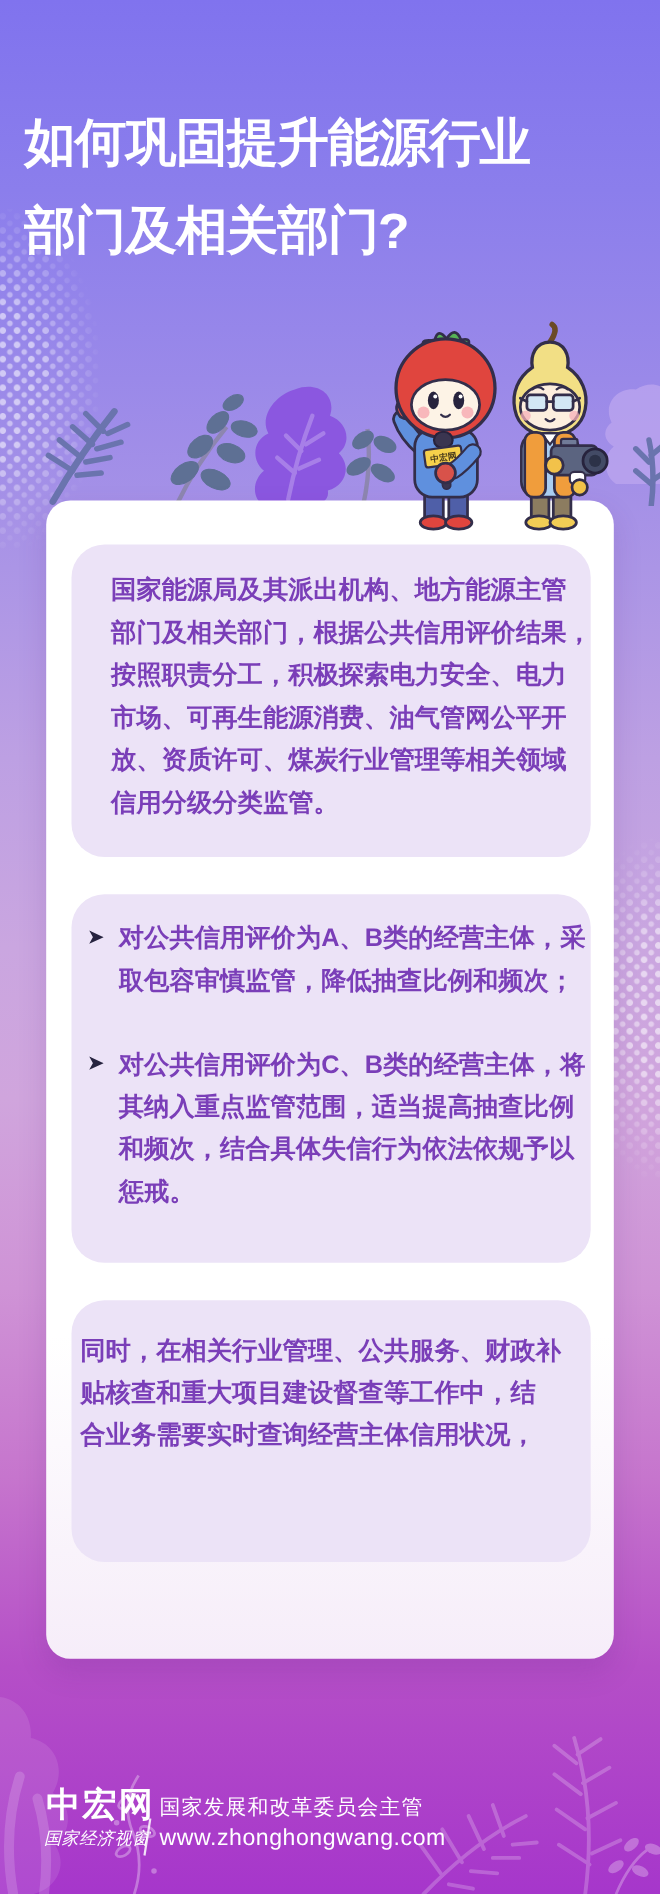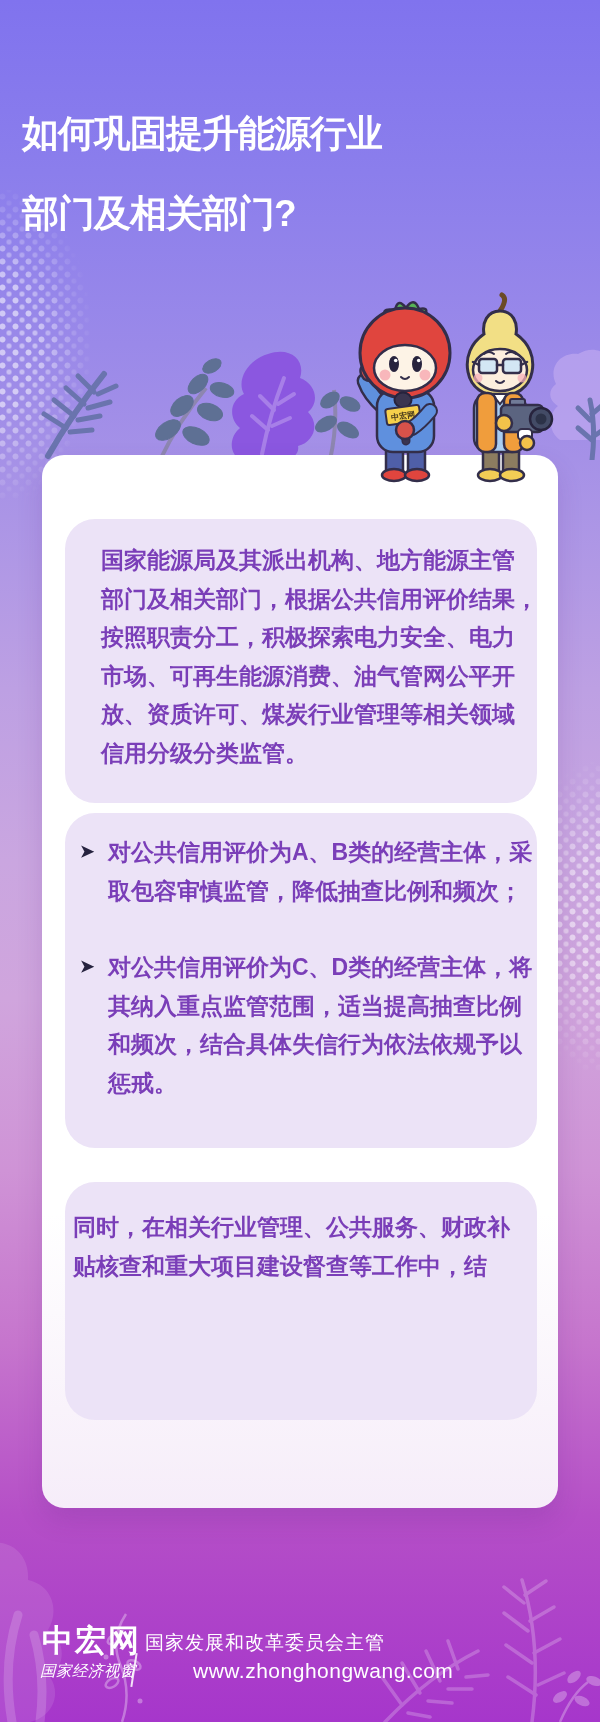--- a/index.html
+++ b/index.html
@@ -26,55 +26,56 @@
     mask-image:radial-gradient(ellipse at 20% 50%, #000 30%, transparent 74%);
   }
   .dots-right{
     right:-34px;top:762px;width:120px;height:310px;
     -webkit-mask-image:radial-gradient(ellipse at 80% 50%, #000 30%, transparent 74%);
     mask-image:radial-gradient(ellipse at 80% 50%, #000 30%, transparent 74%);
   }
   
   .title{
     position:absolute;left:22px;top:94px;width:570px;
-    color:#ffffff;font-size:37px;line-height:80px;font-weight:800;
+    color:#ffffff;font-size:47px;line-height:80px;font-weight:800;
     letter-spacing:-1px;
+    font-family:Liberation Mono, monospace;
   }
   
   .hero-deco{position:absolute;left:0;top:344px;width:600px;height:116px;}
   
   .mascots{position:absolute;left:350px;top:287px;width:210px;height:196px;z-index:3;}
   
   .card{
     position:absolute;left:42px;top:455px;width:516px;height:1053px;
     border-radius:22px;z-index:2;
     background:linear-gradient(180deg,#ffffff 0%,#ffffff 72%,#f6edf9 100%);
     box-shadow:0 12px 26px rgba(90,30,130,.16);
   }
   .panel{
     position:absolute;left:23px;width:472px;border-radius:30px;
     background:#ece3f7;box-sizing:border-box;
   }
   .panel .ln{color:#7a3eb8;font-size:23px;line-height:38.6px;font-weight:600;white-space:nowrap;}
-  .panel1{top:40px;height:284px;padding:22px 26px 0 36px;margin-top:24px;}
+  .panel1{top:40px;height:284px;padding:22px 26px 0 36px;}
   .panel2{top:358px;height:335px;padding:20px 20px 0 15px;}
   .panel3{top:727px;height:238px;padding:26px 20px 0 8px;}
   .bullet{display:flex;align-items:flex-start;}
   .bullet + .bullet{margin-top:38px;}
   .bullet .marker{
     width:24px;margin-right:4px;flex:0 0 auto;
     color:#26233f;font-size:17px;line-height:38.6px;font-weight:700;
   }
   
   .footer-deco{position:absolute;left:0;top:1505px;width:600px;height:217px;}
   .f-logo{position:absolute;left:42px;top:1620px;color:#fff;font-size:31px;font-weight:700;letter-spacing:2px;z-index:4;}
   .f-sub{position:absolute;left:40px;top:1661px;color:#fff;font-size:15.5px;font-weight:500;letter-spacing:.5px;z-index:4;font-style:italic;}
   .f-divider{position:absolute;left:133px;top:1653px;width:2px;height:34px;background:rgba(255,255,255,.85);transform:rotate(9deg);z-index:4;}
   .f-supervisor{position:absolute;left:145px;top:1630px;color:#fff;font-size:19px;font-weight:500;letter-spacing:1px;z-index:4;}
-  .f-website{position:absolute;left:145px;top:1659px;color:#fff;font-size:21px;font-weight:400;letter-spacing:.5px;z-index:4;margin-left:48px;}
+  .f-website{position:absolute;left:145px;top:1659px;color:#fff;font-size:21px;font-weight:400;letter-spacing:.5px;z-index:4;}
 </style>
 </head>
 <body>
 
 <div class="poster">
 
   <div class="dots dots-left"></div>
   <div class="dots dots-right"></div>
 
   <div class="title">
@@ -152,31 +153,32 @@
       <div class="bullet">
         <span class="marker">➤</span>
         <div>
           <div class="ln">对公共信用评价为A、B类的经营主体，采</div>
           <div class="ln">取包容审慎监管，降低抽查比例和频次；</div>
         </div>
       </div>
       <div class="bullet">
         <span class="marker">➤</span>
         <div>
-          <div class="ln">对公共信用评价为C、D类的经营主体，将</div>
+          <div class="ln">对公共信用评价为C、B类的经营主体，将</div>
           <div class="ln">其纳入重点监管范围，适当提高抽查比例</div>
           <div class="ln">和频次，结合具体失信行为依法依规予以</div>
           <div class="ln">惩戒。</div>
         </div>
       </div>
     </div>
 
     <div class="panel panel3">
       <div class="ln">同时，在相关行业管理、公共服务、财政补</div>
       <div class="ln">贴核查和重大项目建设督查等工作中，结</div>
+      <div class="ln">合业务需要实时查询经营主体信用状况，</div>
     </div>
   </div>
 
   <svg class="mascots" viewBox="0 0 210 196">
 
     <g stroke-linecap="round">
       <path d="M150,24 q8,-12 2,-16" fill="none" stroke="#6b4a26" stroke-width="5"></path>
       <path d="M150,24 C137,24 132,36 134,47 C121,56 115,70 118,85 C121,101 134,109 150,109 C166,109 179,101 182,85 C185,70 179,56 166,47 C168,36 163,24 150,24 Z" fill="#f2df85" stroke="#332e4a" stroke-width="3"></path>
       <ellipse cx="150" cy="83" rx="27" ry="21" fill="#fceede" stroke="#332e4a" stroke-width="2.5"></ellipse>
       <path d="M134,67 Q139,63 144,67 M156,67 Q161,63 166,67" fill="none" stroke="#332e4a" stroke-width="2"></path>

